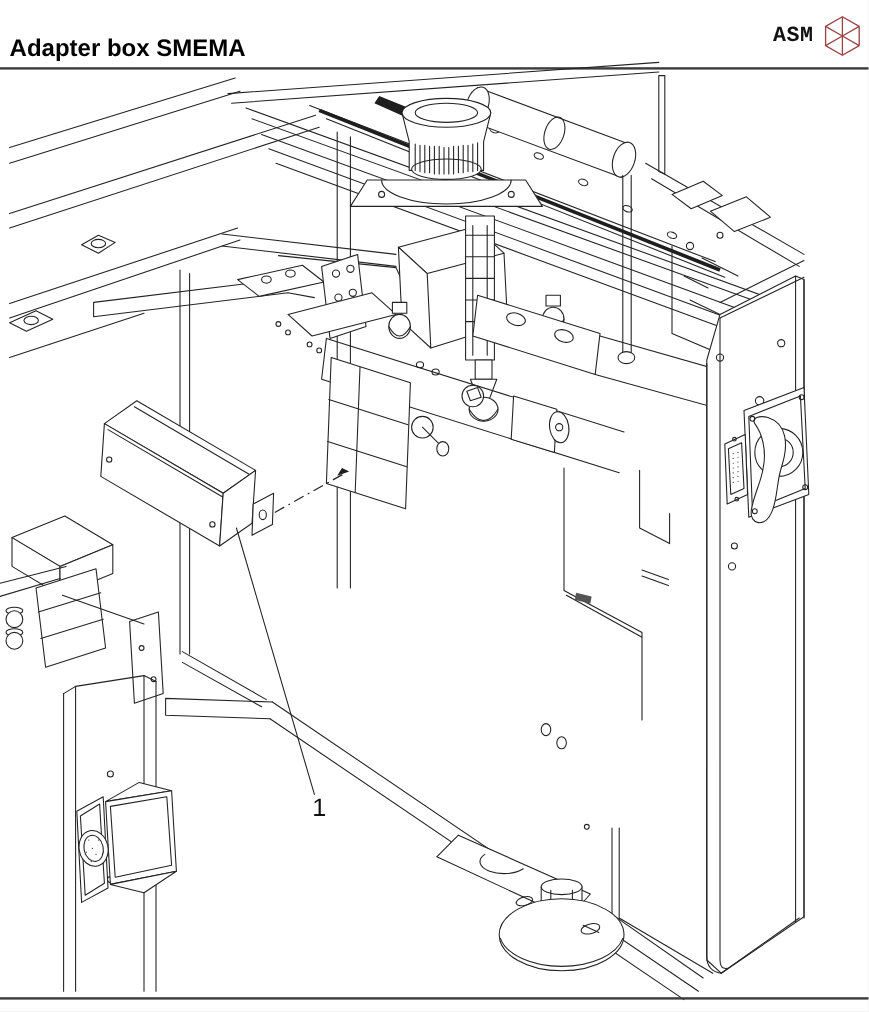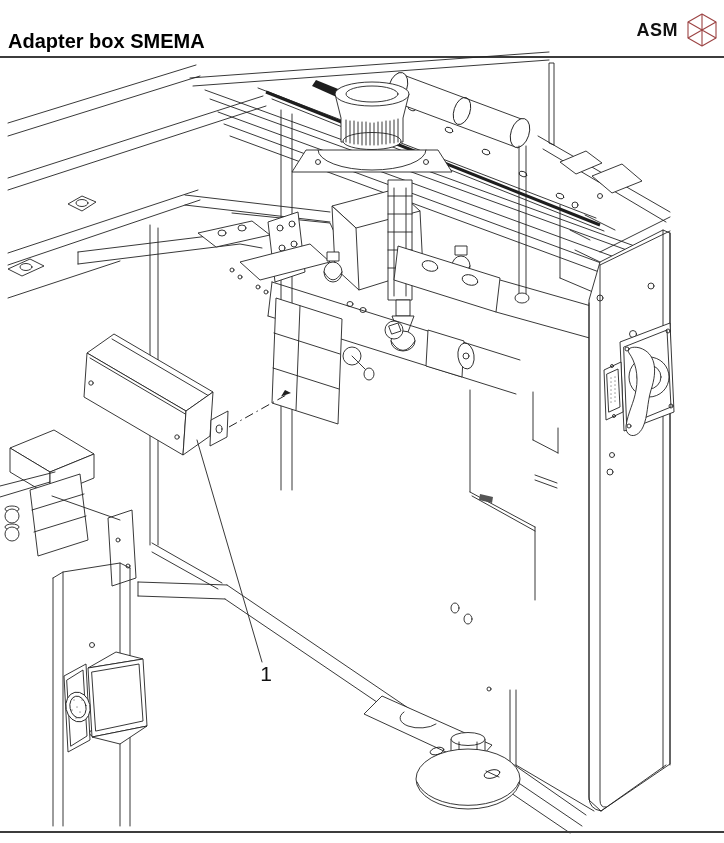--- a/index.html
+++ b/index.html
@@ -2,21 +2,21 @@
 <html><head>
 <meta charset="utf-8">
 <style>
   html,body{margin:0;padding:0;background:#e8e8e8;}
   #page{position:relative;width:724px;height:843px;background:#ffffff;overflow:hidden;
         font-family:"Liberation Sans", sans-serif;}
   .title{position:absolute;left:8px;top:30px;margin:0;font-size:20px;font-weight:bold;color:#000;}
   .header-rule{position:absolute;left:0;top:56px;width:724px;height:2px;background:#3c3c3c;}
   .footer-rule{position:absolute;left:0;top:831px;width:724px;height:2px;background:#3c3c3c;}
   .brand{position:absolute;right:6px;top:12px;display:flex;align-items:center;gap:8px;}
-  .brand-text{font-size:18px;font-weight:bold;color:#111;letter-spacing:.5px;}
+  .brand-text{font-size:18px;font-weight:bold;color:#111;letter-spacing:.5px;font-family:Liberation Mono, monospace;}
   .callout-label{position:absolute;left:254px;top:662px;width:24px;font-size:21px;color:#111;text-align:center;}
   svg.draw{position:absolute;left:0;top:0;}
   .ln{fill:none;stroke:#232323;stroke-width:.9;stroke-linecap:round;stroke-linejoin:round;}
   .wf{fill:#ffffff;stroke:#232323;stroke-width:.9;stroke-linejoin:round;}
   .dk{fill:#1e1e1e;stroke:none;}
   .thick{fill:none;stroke:#1e1e1e;stroke-width:3;}
   .dash{fill:none;stroke:#232323;stroke-width:1;stroke-dasharray:9 4 1.5 4;}
 </style>
 </head>
 <body>

